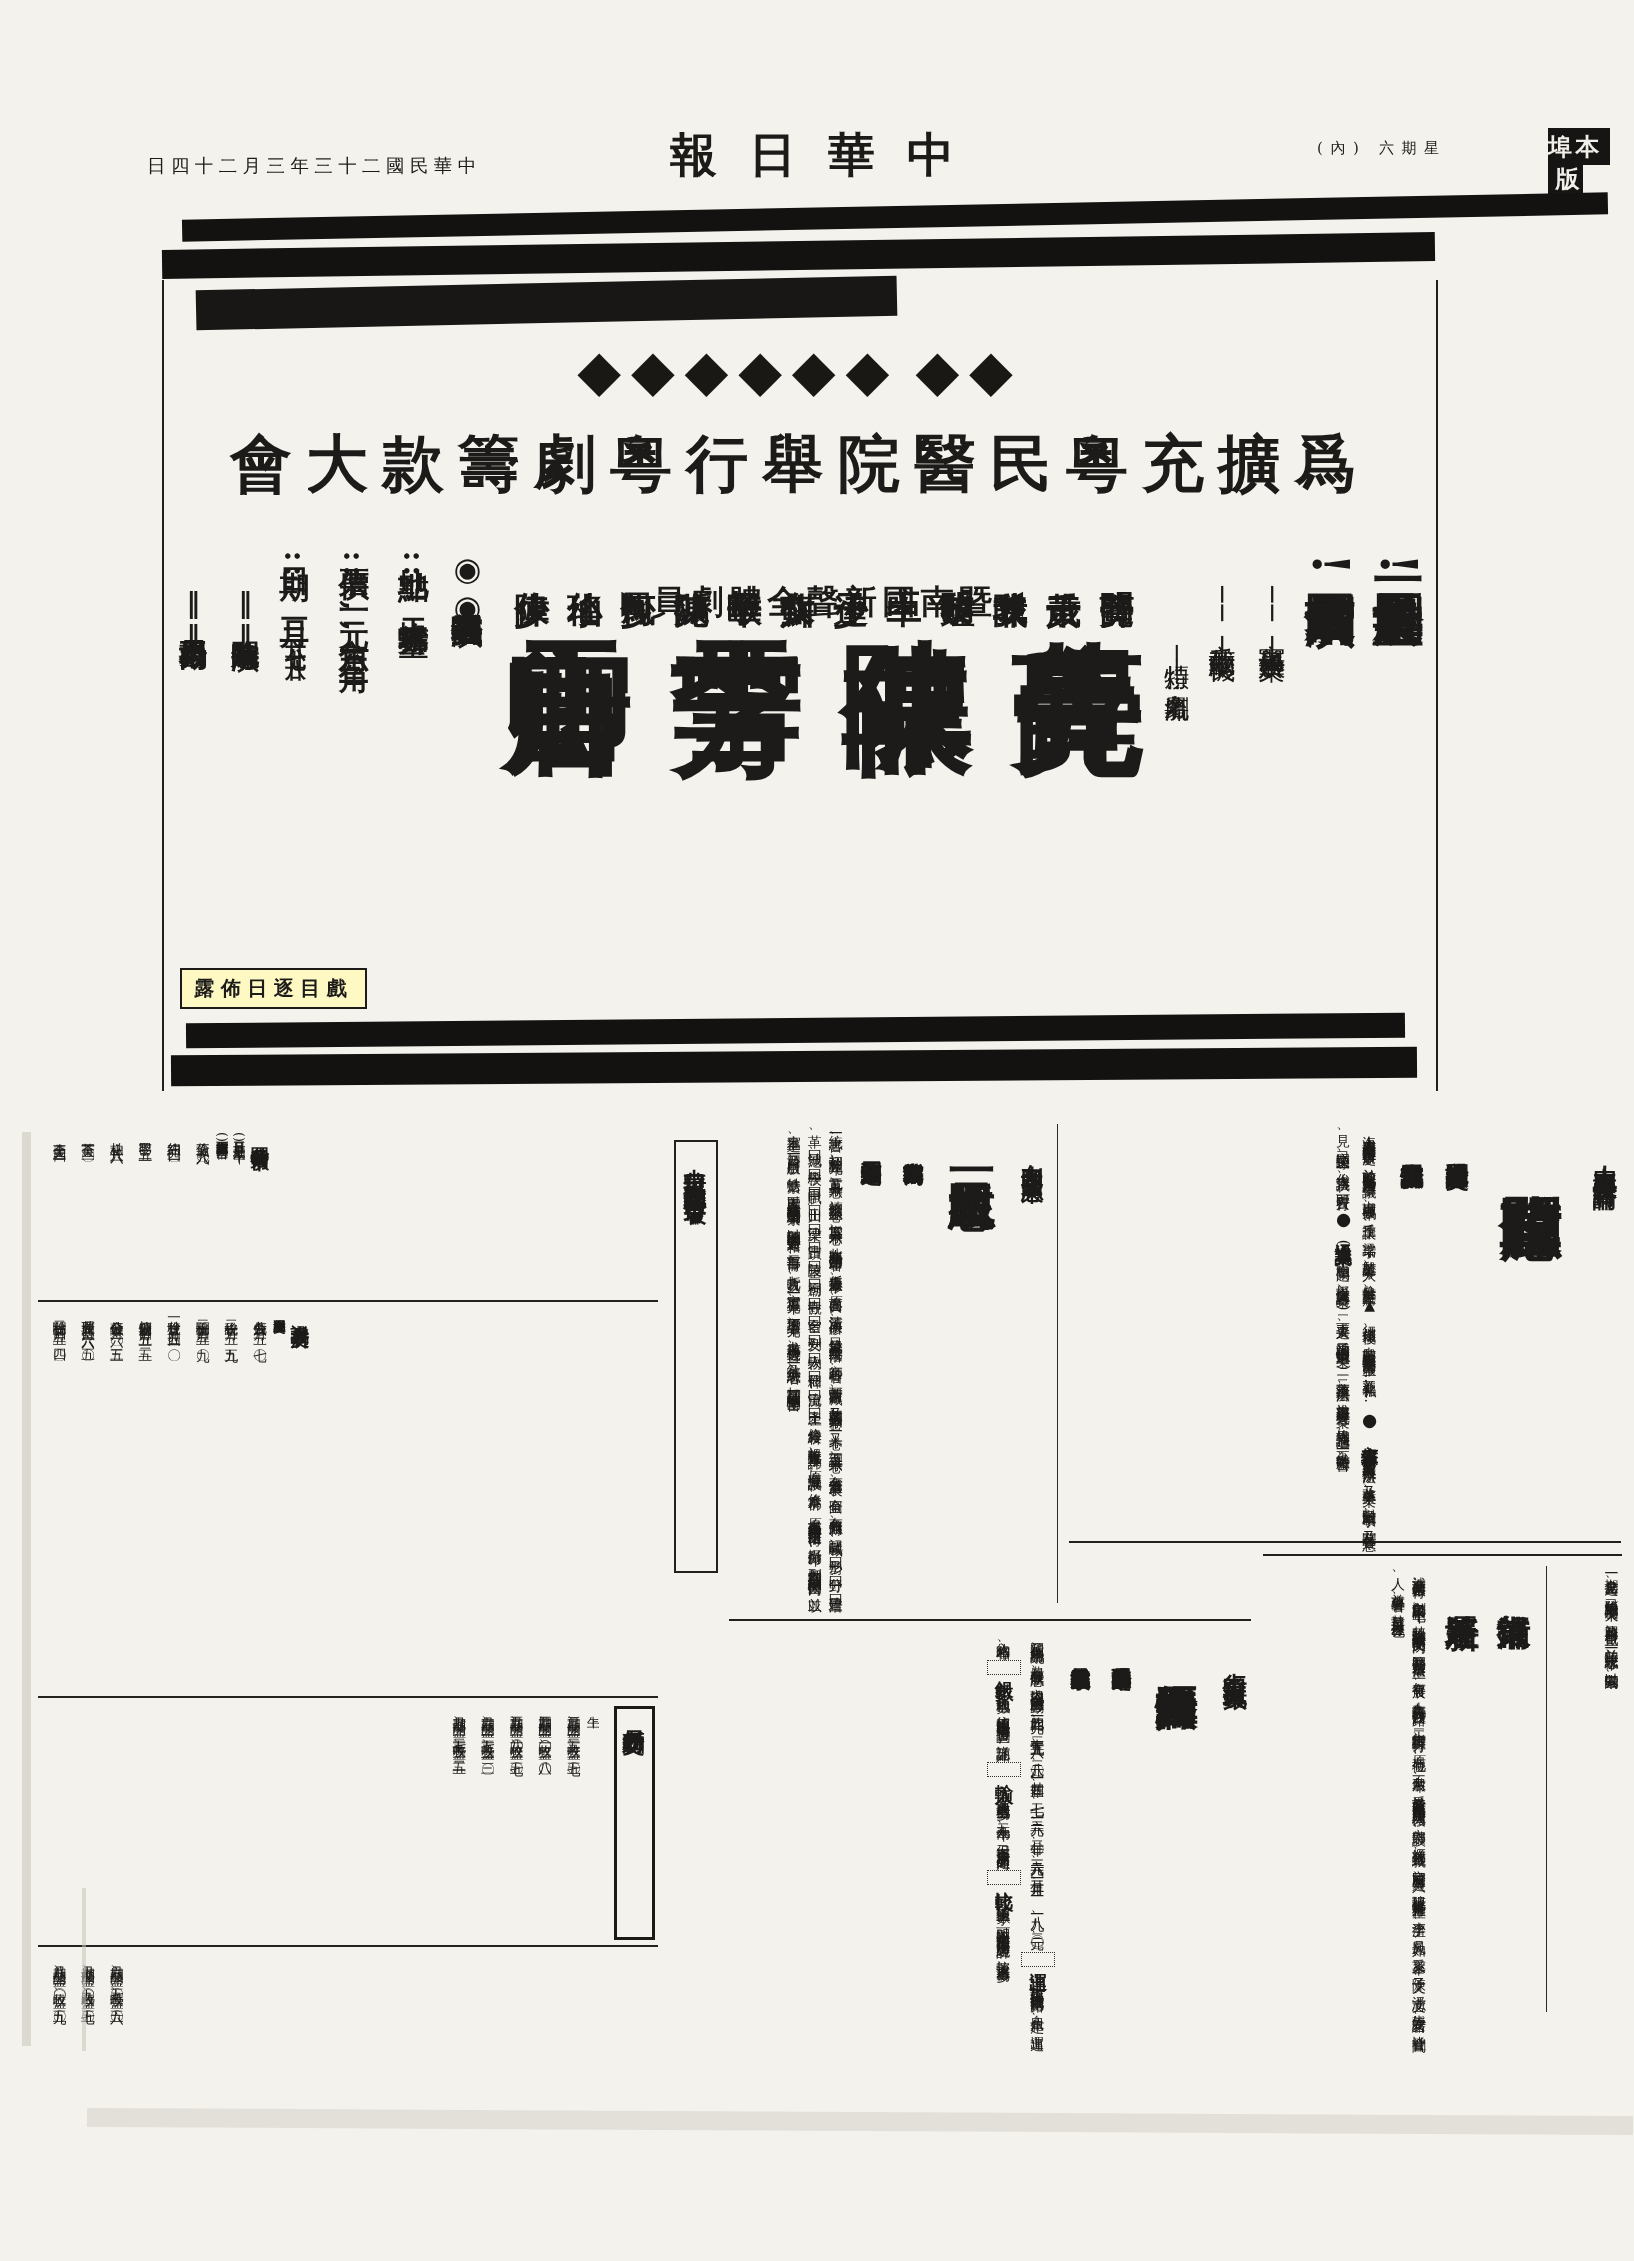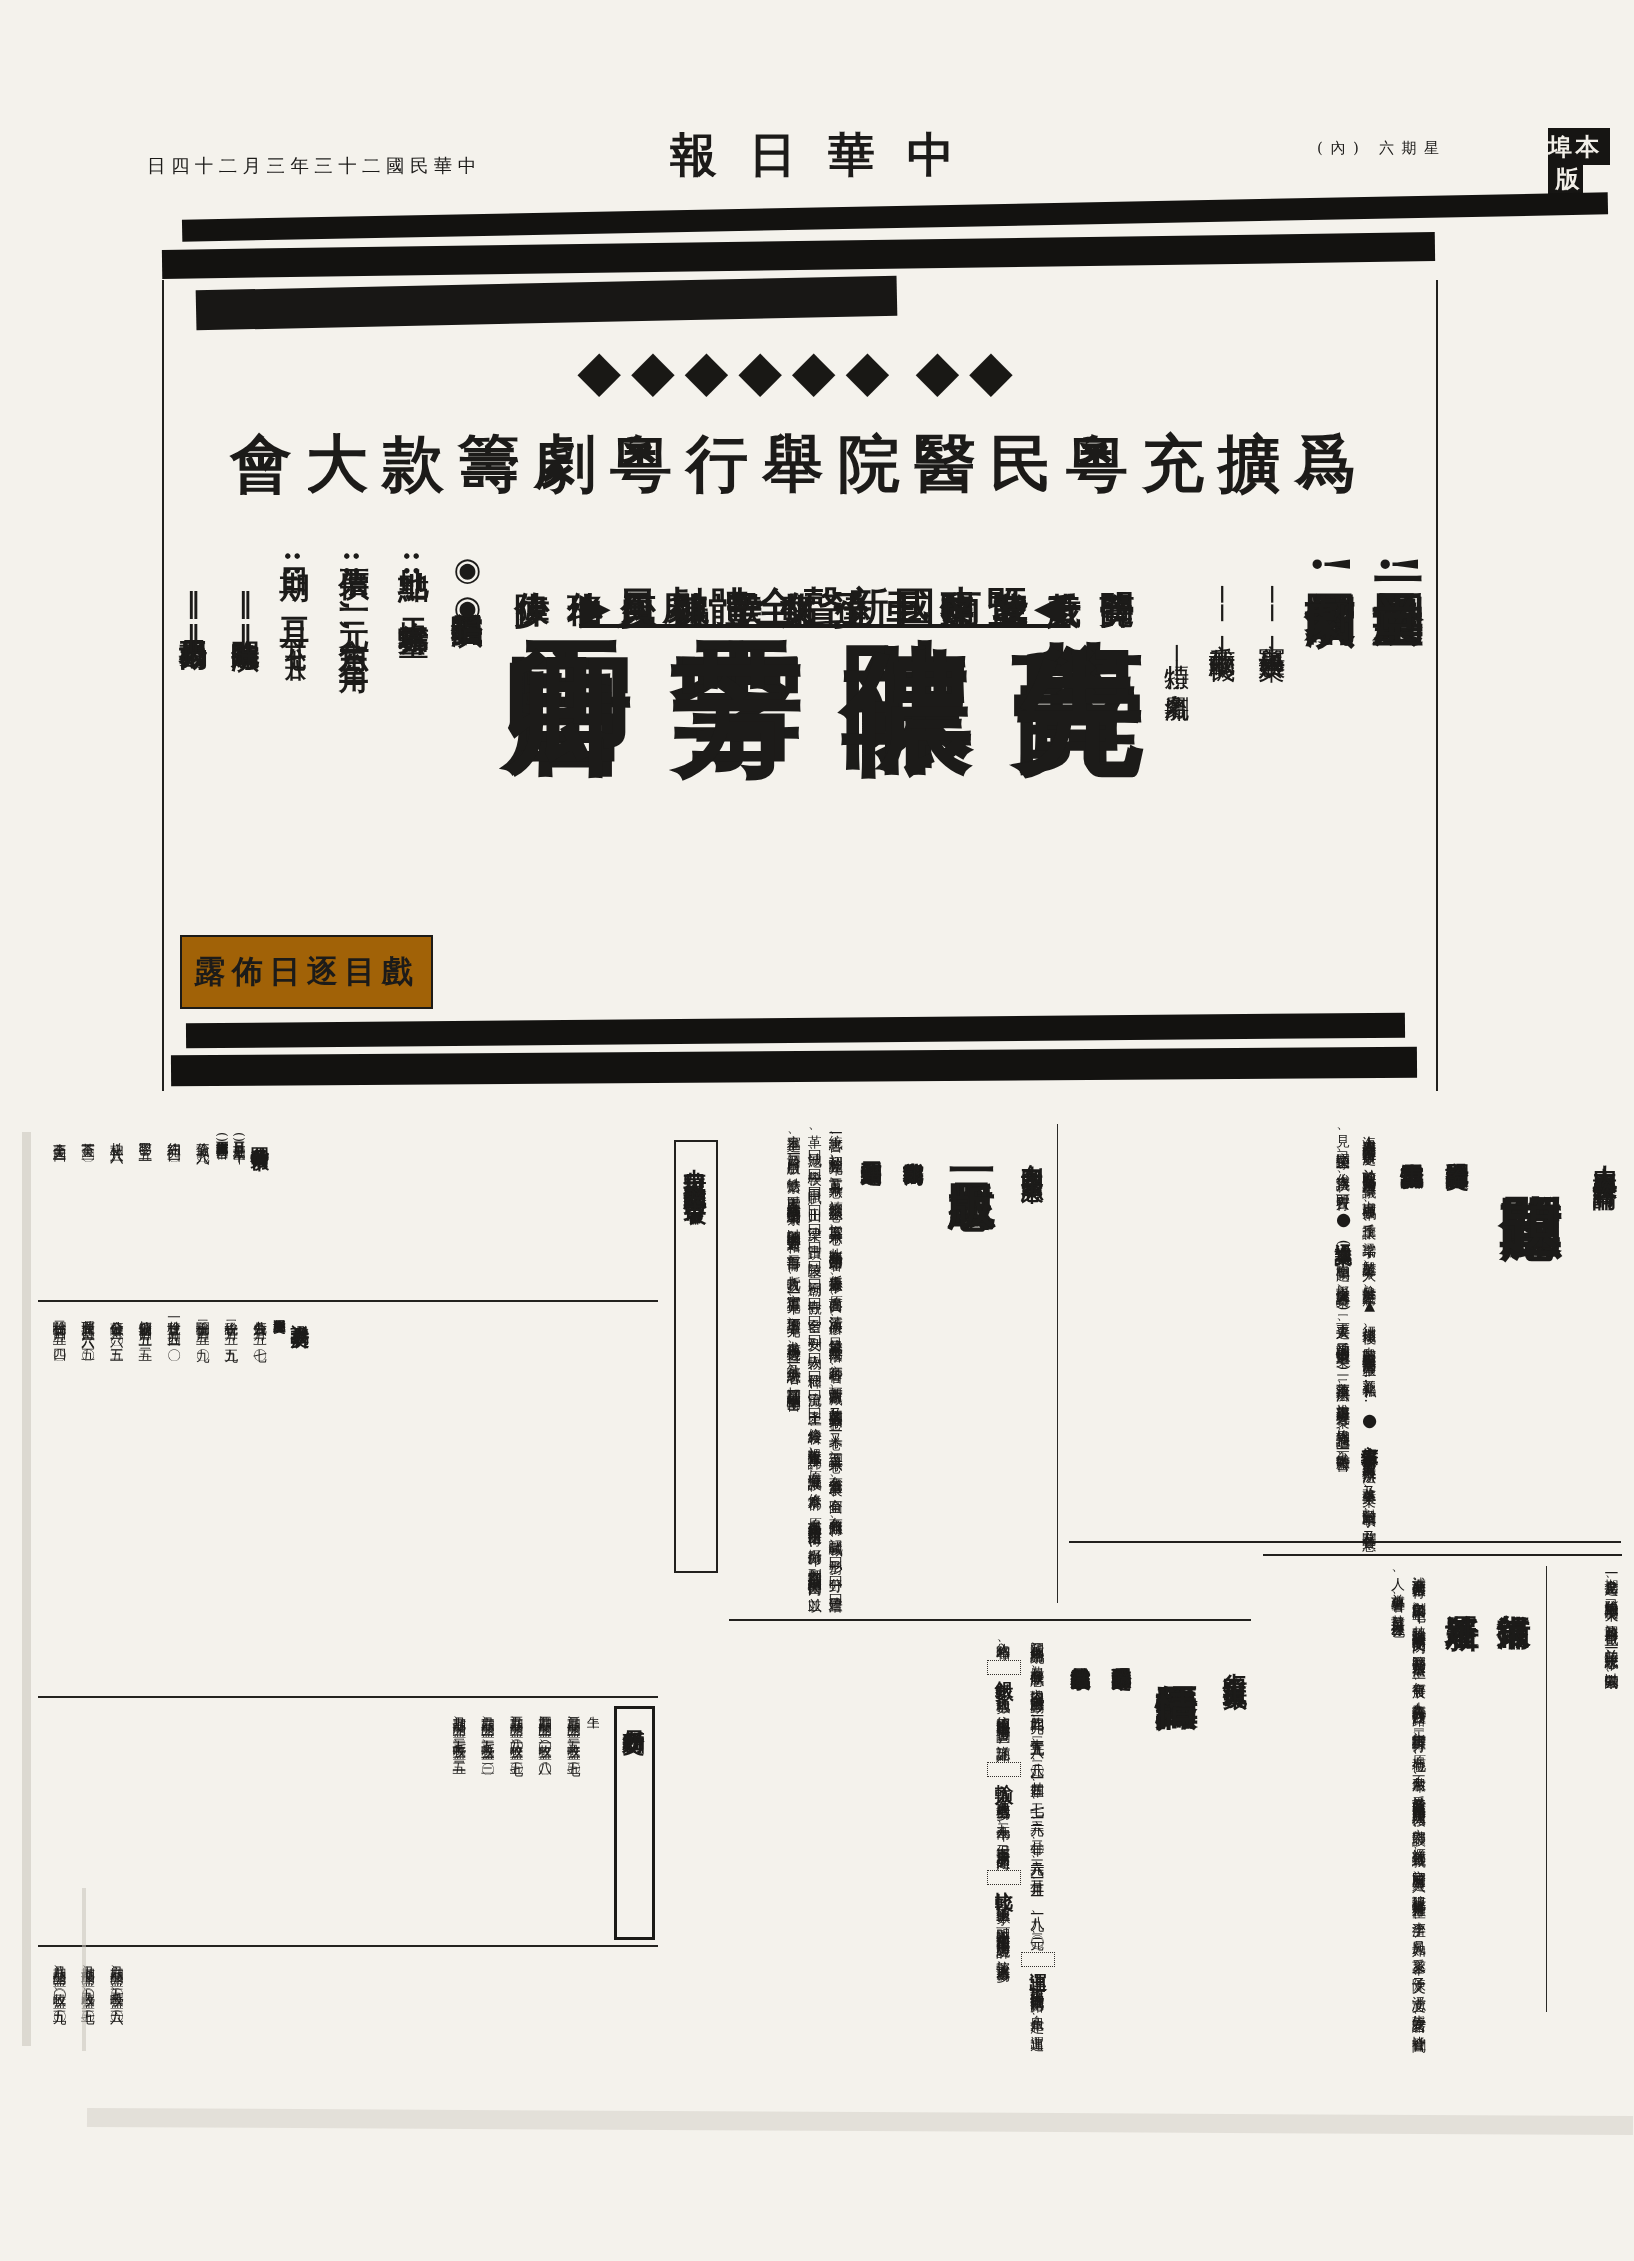--- a/index.html
+++ b/index.html
@@ -31,28 +31,28 @@
   .ad-main{display:flex;flex-direction:row-reverse;justify-content:space-between;margin-top:25px;height:533px;}
   .headline-group{display:flex;flex-direction:row-reverse;gap:14px;padding-top:22px;}
   .big-headline{font-size:51px;font-weight:900;line-height:1.06;}
   .slogan{font-size:27px;letter-spacing:2.2px;padding-top:33px;}
   .invite{font-size:25px;padding-top:114px;}
   .stars-wrap{display:flex;flex-direction:column;align-items:center;}
   .stars-row{display:flex;flex-direction:row-reverse;gap:32px;}
   .star{font-size:133px;font-weight:900;line-height:1.04;letter-spacing:4.4px;}
   .cast-row{display:flex;flex-direction:row-reverse;gap:14px;margin-top:19.6px;}
   .cast-name{font-size:35px;font-weight:700;line-height:1.12;}
-  .troupe{font-size:41px;font-weight:900;letter-spacing:5.4px;margin-top:16.3px;text-decoration:underline;}
+  .troupe{font-size:33px;font-weight:900;letter-spacing:5.4px;margin-top:16.3px;}
   .volunteer{font-size:32px;font-weight:700;padding-top:19.6px;}
   .detail-group{display:flex;flex-direction:row-reverse;gap:18.5px;padding-top:13px;}
   .detail-line{font-size:30.5px;font-weight:700;letter-spacing:3.3px;}
   .detail-days{font-size:20.7px;letter-spacing:1.1px;padding-top:7.6px;}
   .note-line{font-size:28px;font-weight:700;padding-top:33px;}
   .program-box{position:absolute;left:16.3px;bottom:82px;border:2.2px solid #1c1b18;
-    padding:14px 12px;font-size:31px;font-weight:900;letter-spacing:6.5px;background:#a16207;}
+    padding:5px 12px;font-size:20px;font-weight:900;letter-spacing:6.5px;background:#fef9c3;}
   .ad-botbar1{position:absolute;left:22px;bottom:48px;width:1219px;height:25px;background:#131210;transform:rotate(-.5deg);}
   .ad-botbar2{position:absolute;left:6.5px;bottom:9.8px;width:1246px;height:30.5px;background:#131210;transform:rotate(-.4deg);}
   .kicker{font-size:24px;letter-spacing:2.2px;font-weight:700;}
   .headline-v{font-weight:900;}
   .subhead{font-size:23px;font-weight:700;}
   .vbody{writing-mode:vertical-rl;text-orientation:mixed;font-size:14px;line-height:1.5;
     letter-spacing:1.1px;text-align:justify;}
   .sec-label{font-weight:900;font-size:17.4px;}
   .tag{border:1.6px dotted #33312d;padding:5.4px 2.2px;font-size:18.5px;font-weight:900;margin:3.3px 0;display:inline-block;}
   .divider-v{border-left:1.6px solid #2b2a27;}

